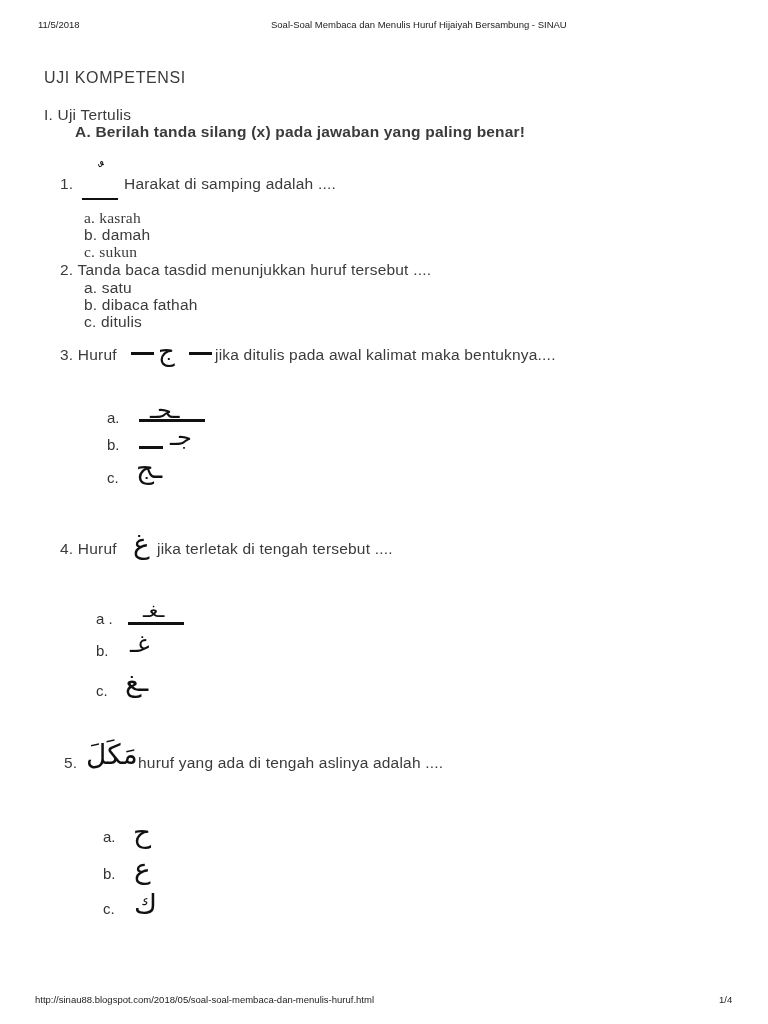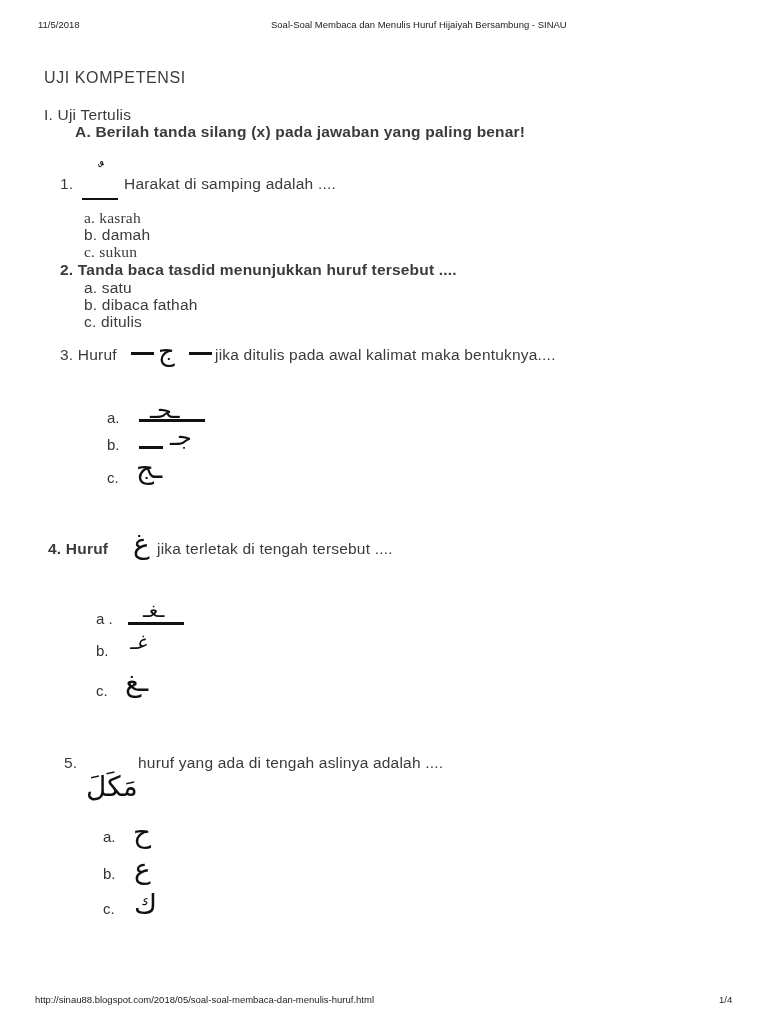--- a/index.html
+++ b/index.html
@@ -27,21 +27,21 @@
   <div class="abs txt" style="left:60px; top:175px;">1.</div>
   <div class="abs ar" style="left:86px; top:160px; font-size:20px; width:20px; text-align:center;">ٌ</div>
   <div class="bar" style="left:82px; top:198px; width:36px; height:2px;"></div>
   <div class="abs txt" style="left:124px; top:175px;">Harakat di samping adalah ....</div>
   <div class="abs txt" style="left:84px; top:209px;font-family:Liberation Serif, serif;"><span>a.</span> <span>kasrah</span></div>
   <div class="abs txt" style="left:84px; top:226px;"><span>b.</span> <span>damah</span></div>
   <div class="abs txt" style="left:84px; top:243px;font-family:Liberation Serif, serif;"><span>c.</span> <span>sukun</span></div>
 </div>
 
 <div>
-  <div class="abs txt" style="left:60px; top:261px;font-weight:bold;"><span>2.</span> <span>Tanda baca tasdid menunjukkan huruf tersebut ....</span></div>
+  <div class="abs txt" style="left:60px; top:261px;"><span>2.</span> <span>Tanda baca tasdid menunjukkan huruf tersebut ....</span></div>
   <div class="abs txt" style="left:84px; top:279px;"><span>a.</span> <span>satu</span></div>
   <div class="abs txt" style="left:84px; top:296px;"><span>b.</span> <span>dibaca fathah</span></div>
   <div class="abs txt" style="left:84px; top:313px;"><span>c.</span> <span>ditulis</span></div>
 </div>
 
 <div>
   <div class="abs txt" style="left:60px; top:346px;"><span>3.</span> <span>Huruf</span></div>
   <div class="bar" style="left:131px; top:352px; width:23px; height:3px;"></div>
   <div class="abs ar" style="left:158px; top:336px; font-size:26px;">ج</div>
   <div class="bar" style="left:189px; top:352px; width:23px; height:3px;"></div>
@@ -53,38 +53,38 @@
 
   <div class="abs lbl" style="left:107px; top:436px;">b.</div>
   <div class="bar" style="left:139px; top:446px; width:24px; height:3px;"></div>
   <div class="abs ar" style="left:170px; top:423px; font-size:24px;">جـ</div>
 
   <div class="abs lbl" style="left:107px; top:469px;">c.</div>
   <div class="abs ar" style="left:136px; top:452px; font-size:28px;">ـج</div>
 </div>
 
 <div>
-  <div class="abs txt" style="left:48px; top:540px;font-weight:bold;"><span>4.</span> <span>Huruf</span></div>
+  <div class="abs txt" style="left:60px; top:540px;"><span>4.</span> <span>Huruf</span></div>
   <div class="abs ar" style="left:133px; top:527px; font-size:28px;">غ</div>
   <div class="abs txt" style="left:157px; top:540px;">jika terletak di tengah tersebut ....</div>
 
   <div class="abs lbl" style="left:96px; top:610px;">a .</div>
   <div class="bar" style="left:128px; top:622px; width:56px; height:3px;"></div>
   <div class="abs ar" style="left:143px; top:598px; font-size:20px;">ـغـ</div>
 
   <div class="abs lbl" style="left:96px; top:642px;">b.</div>
-  <div class="abs ar" style="left:130px; top:630px; font-size:20px;font-style:italic;">غـ</div>
+  <div class="abs ar" style="left:130px; top:630px; font-size:24px;">غـ</div>
 
   <div class="abs lbl" style="left:96px; top:682px;">c.</div>
   <div class="abs ar" style="left:125px; top:665px; font-size:28px;">ـغ</div>
 </div>
 
 <div>
   <div class="abs txt" style="left:64px; top:754px;">5.</div>
-  <div class="abs ar" style="left:86px; top:738px; font-size:28px;margin-top:32px;">مَكَلَ</div>
+  <div class="abs ar" style="left:86px; top:738px; font-size:28px;">مَكَلَ</div>
   <div class="abs txt" style="left:138px; top:754px;">huruf yang ada di tengah aslinya adalah ....</div>
 
   <div class="abs lbl" style="left:103px; top:828px;">a.</div>
   <div class="abs ar" style="left:133px; top:816px; font-size:28px;">ح</div>
 
   <div class="abs lbl" style="left:103px; top:865px;">b.</div>
   <div class="abs ar" style="left:134px; top:852px; font-size:28px;">ع</div>
 
   <div class="abs lbl" style="left:103px; top:900px;">c.</div>
   <div class="abs ar" style="left:134px; top:888px; font-size:28px;">ك</div>

